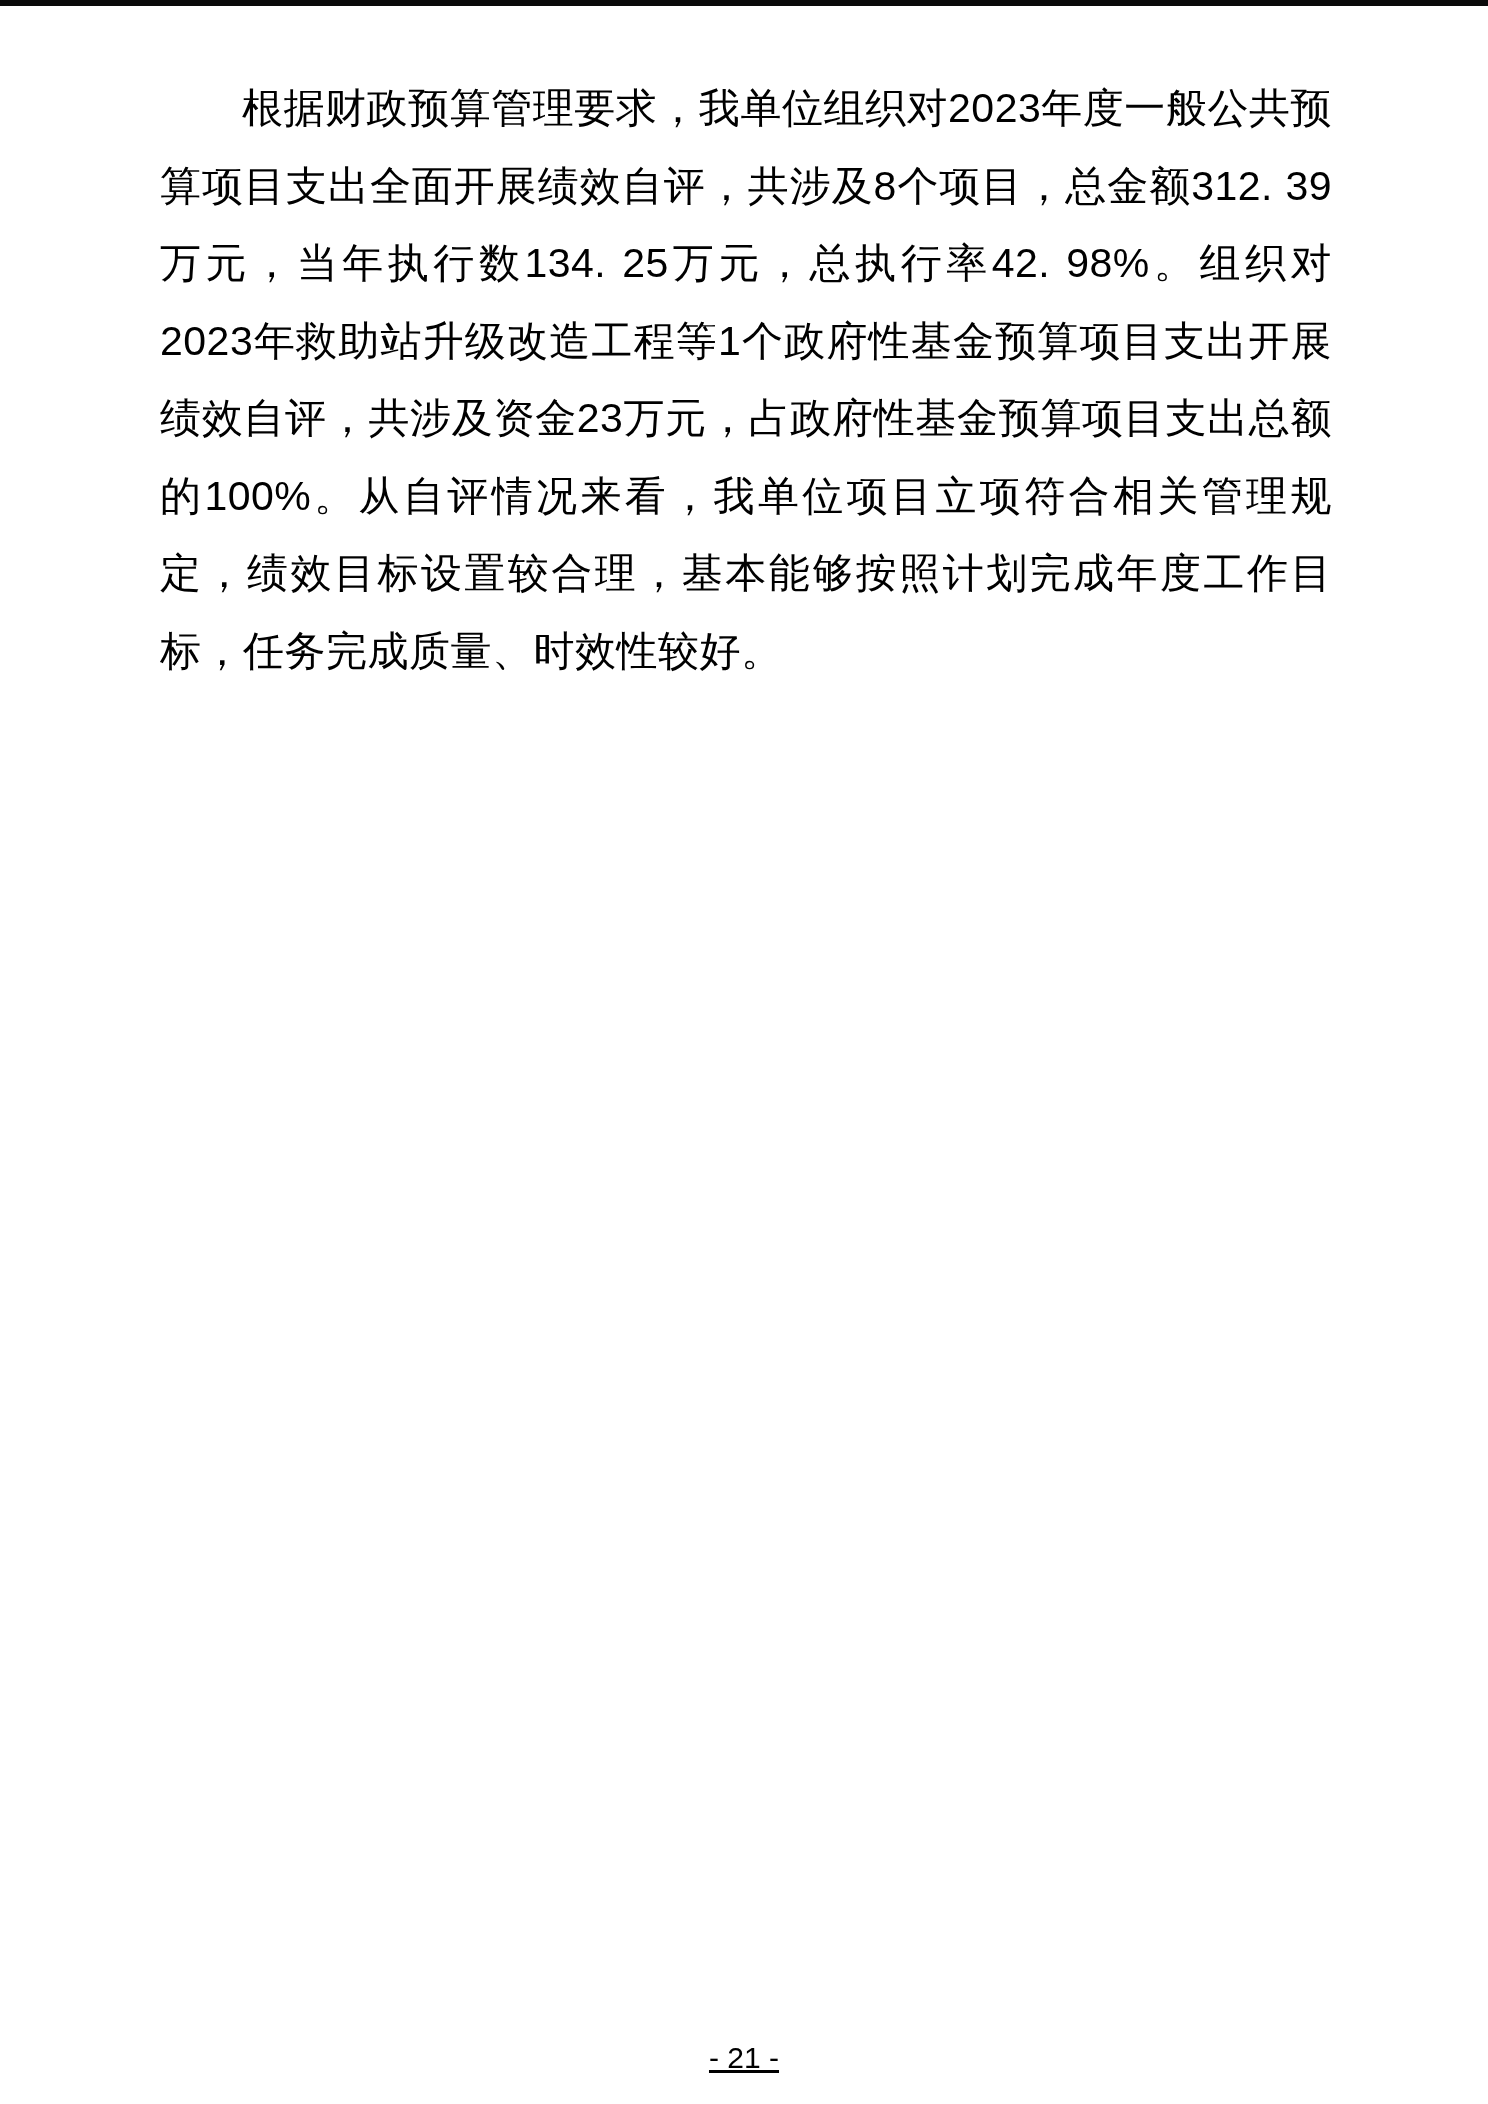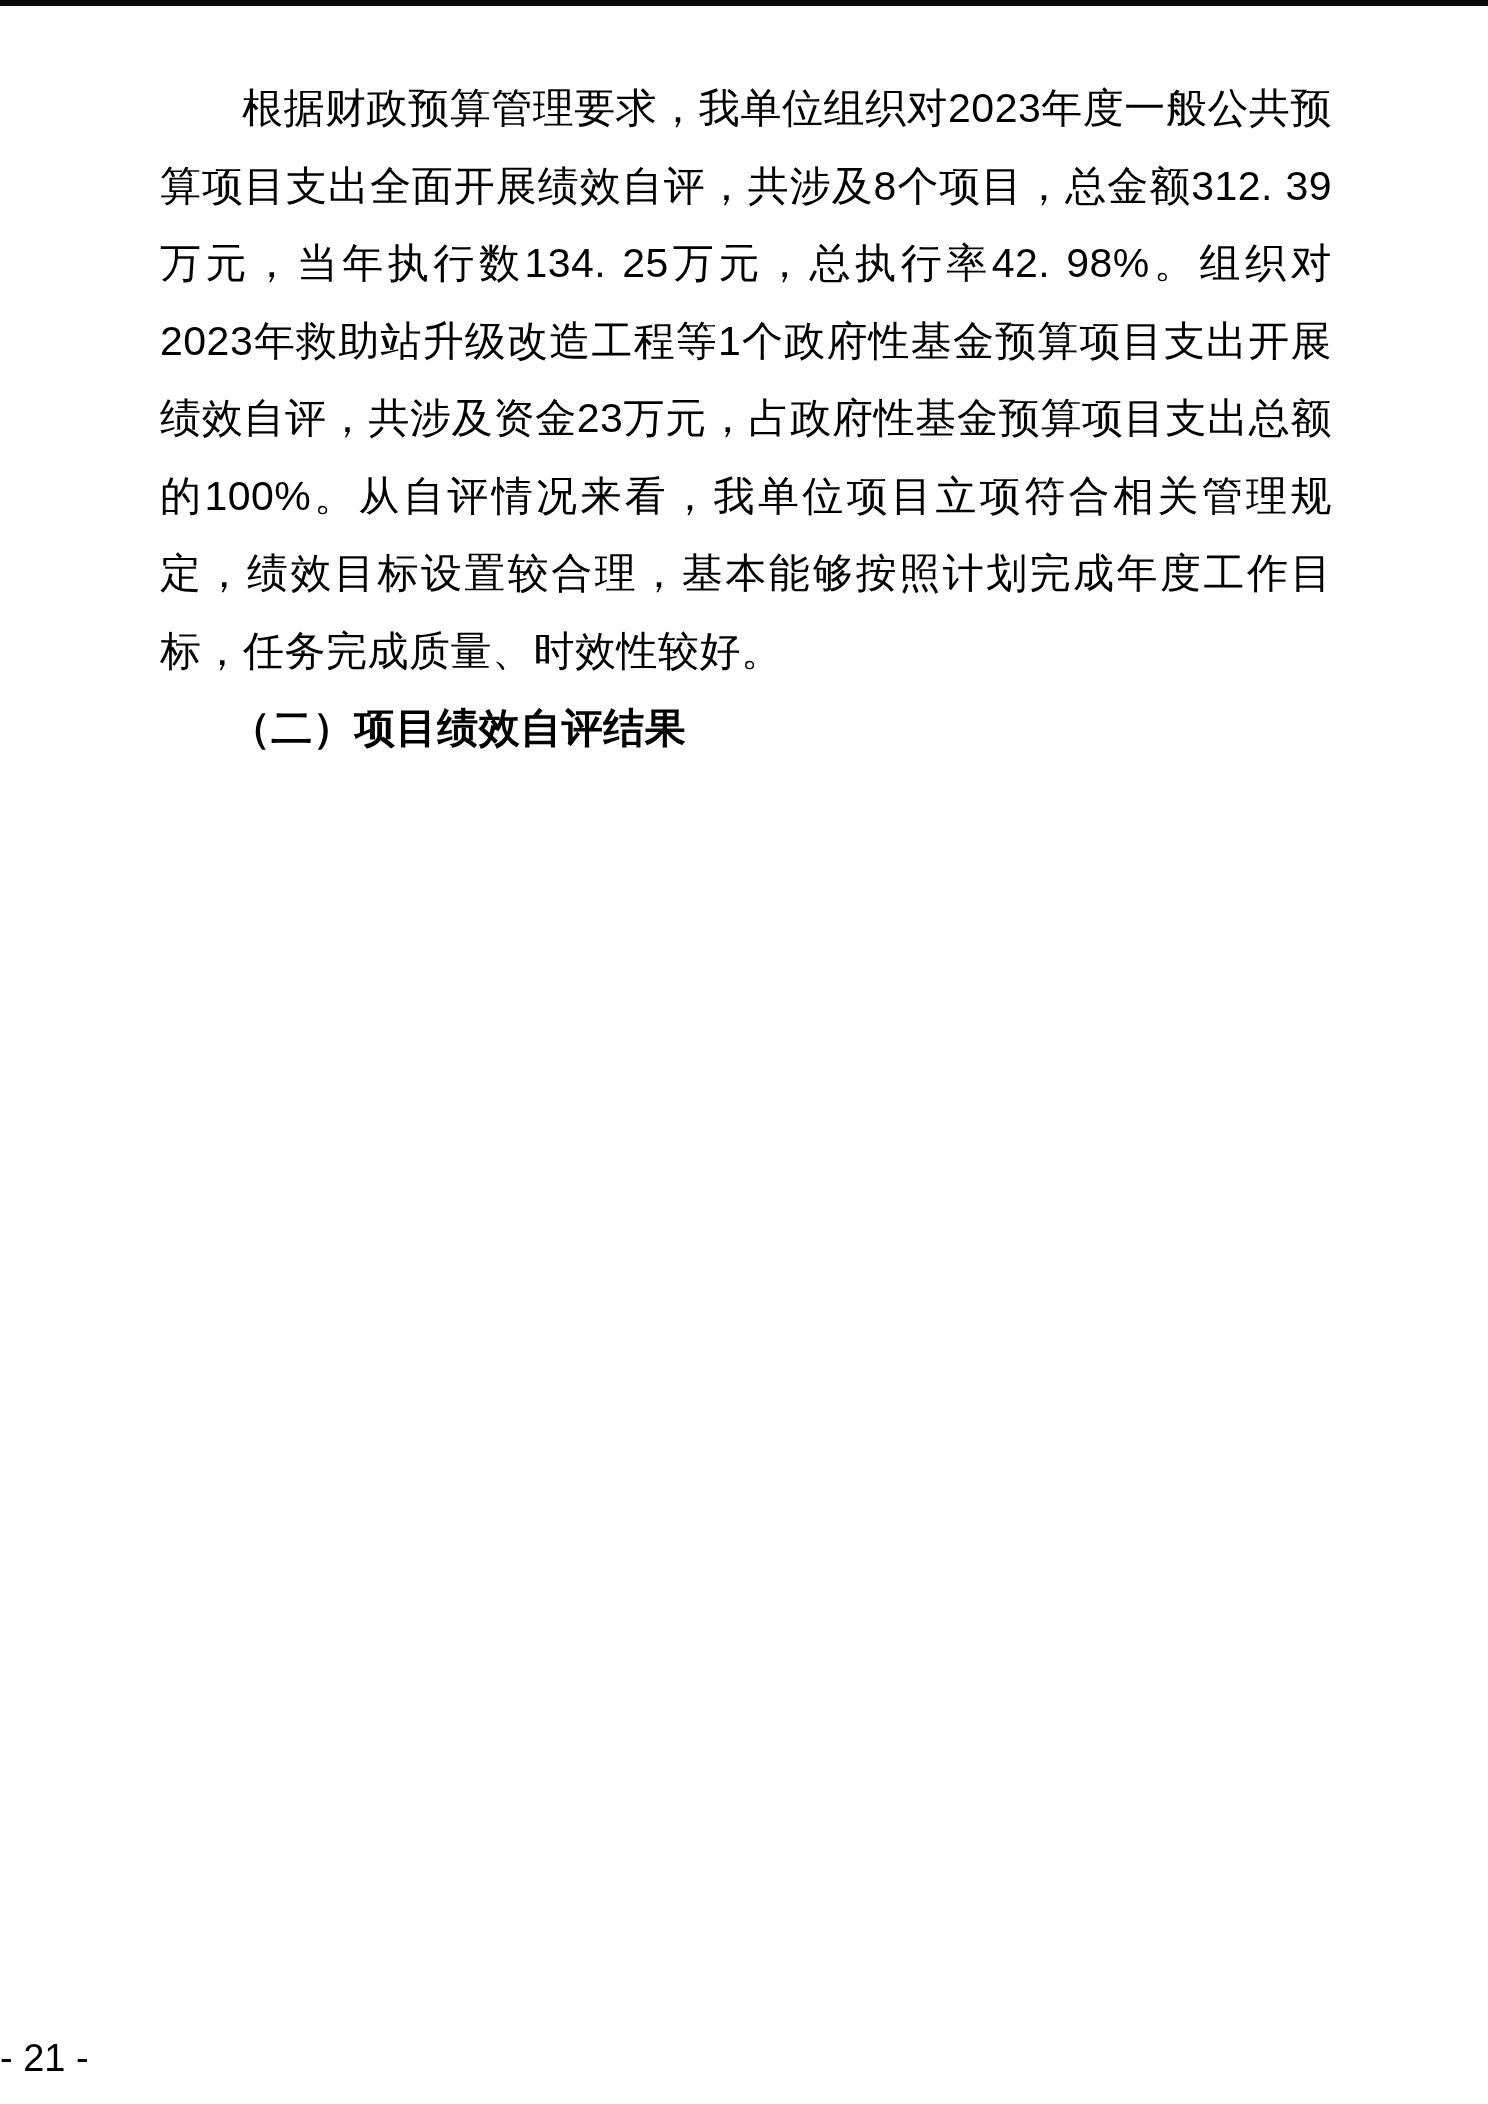--- a/index.html
+++ b/index.html
@@ -47,34 +47,34 @@
     letter-spacing: 0.5px;
     text-indent: 1.7em;
     font-weight: 700;
     color: #000000;
   }
   .footer {
     position: absolute;
     left: 0;
     width: 100%;
     top: 2040px;
-    text-align: left;
-    font-size: 38px;
+    text-align: center;
+    font-size: 30px;
     line-height: 36px;
     color: #000000;
+    text-decoration: underline;
   }
 </style>
 </head>
 <body>
 
 <div class="page">
   <div class="top-scan-bar"></div>
 
   <div class="content">
     <p class="para">根据财政预算管理要求，我单位组织对2023年度一般公共预算项目支出全面开展绩效自评，共涉及8个项目，总金额312. 39万元，当年执行数134. 25万元，总执行率42. 98%。组织对2023年救助站升级改造工程等1个政府性基金预算项目支出开展绩效自评，共涉及资金23万元，占政府性基金预算项目支出总额的100%。从自评情况来看，我单位项目立项符合相关管理规定，绩效目标设置较合理，基本能够按照计划完成年度工作目标，任务完成质量、时效性较好。</p>
 
-    <h3 class="heading">（二）项目绩效自评结果</h3>
 
 
   </div>
 
   <div class="footer">- 21 -</div>
 </div>
 
 </body></html>

